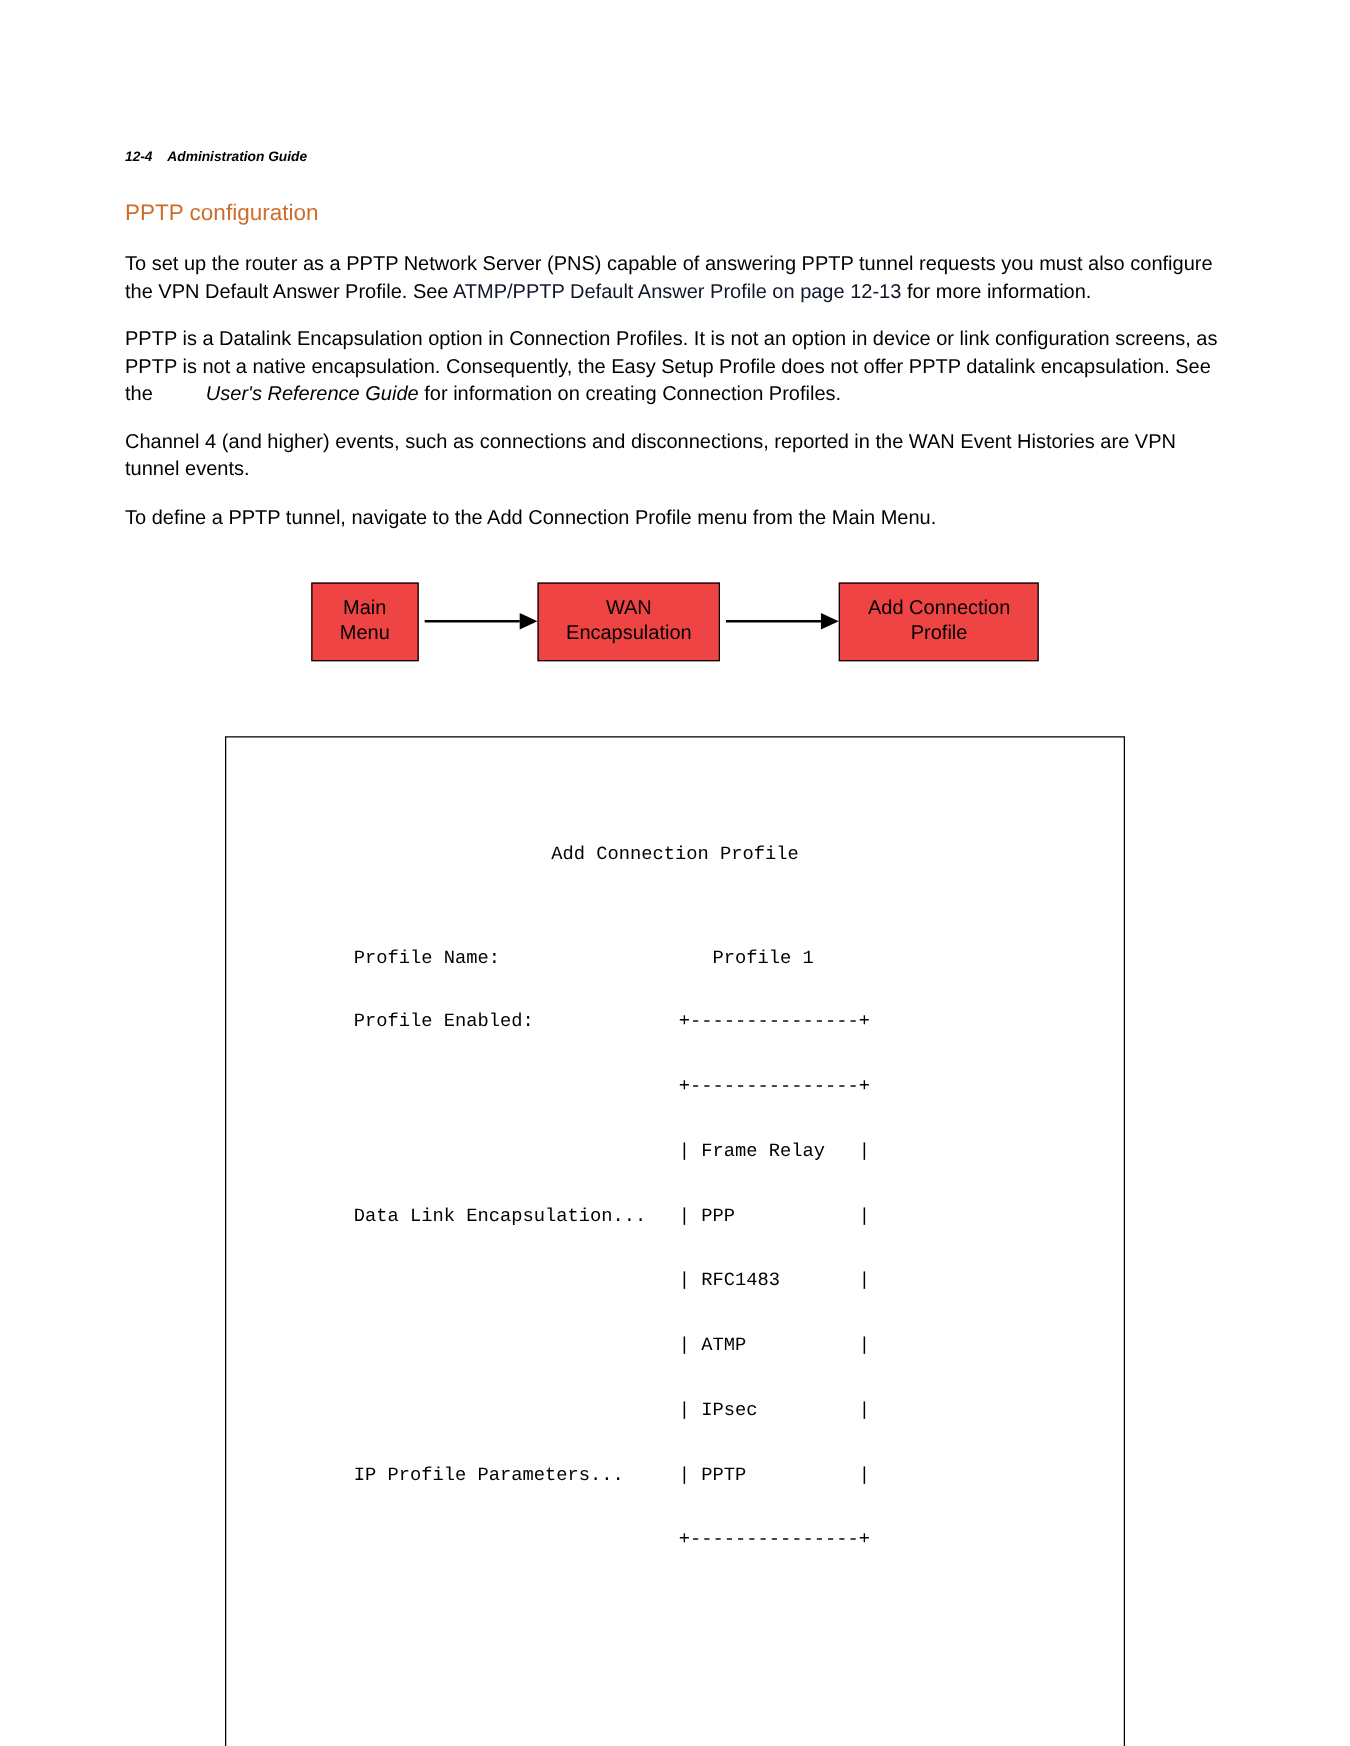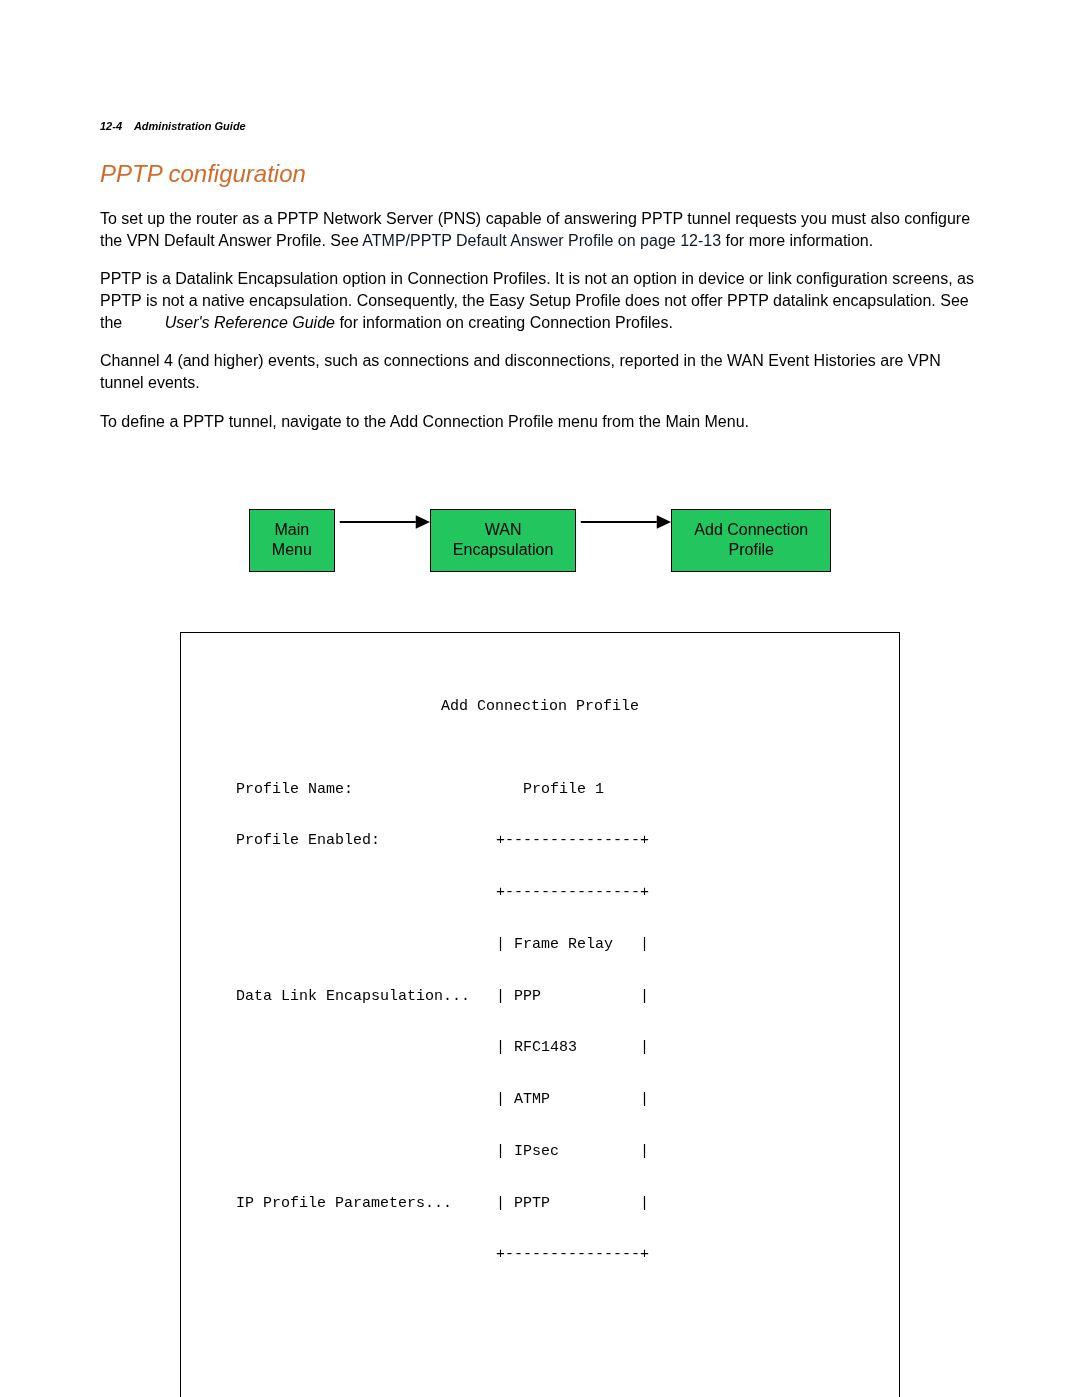--- a/index.html
+++ b/index.html
@@ -20,22 +20,21 @@
     top: 120px;
     width: 880px;
   }
   .page-header {
     font-weight: bold;
     font-style: italic;
     font-size: 11px;
     margin-bottom: 28px;
   }
   .section-title {
-    font-style: italic;
-    font-size: 24px;
+    font-size: 18px;
     color: #cf6c2a;
     margin: 0 0 20px 0;
     font-weight: 500;
   }
   .body-text {
     font-size: 16px;
     line-height: 1.38;
     margin: 0 0 16px 0;
     color: #000;
   }
@@ -54,22 +53,21 @@
     justify-content: center;
     margin: 40px auto 60px auto;
     width: 100%;
   }
   .flow-box {
     border: 1.5px solid #000;
     padding: 10px 22px;
     text-align: center;
     font-size: 16px;
     line-height: 1.3;
-    background: #22c55e;
-    margin-top: 36px;
+    background: #ef4444;
   }
   .flow-arrow {
     width: 95px;
     height: 24px;
     display: flex;
     align-items: center;
   }
   .flow-arrow svg {
     width: 100%;
     height: 100%;
@@ -83,23 +81,25 @@
     padding: 30px 55px 90px 55px;
     box-sizing: border-box;
     font-family: "Courier New", Courier, monospace;
     font-size: 15px;
     line-height: 1.15;
     white-space: pre;
   }
   .screen-title {
     text-align: center;
     margin-bottom: 14px;
+    margin-top: 20px;
   }
   .screen-row {
     display: flex;
+    margin-left: 47px;
   }
   .screen-left {
     width: 260px;
     flex: 0 0 260px;
   }
   .screen-right {
   }
 </style>
 </head>
 <body>

